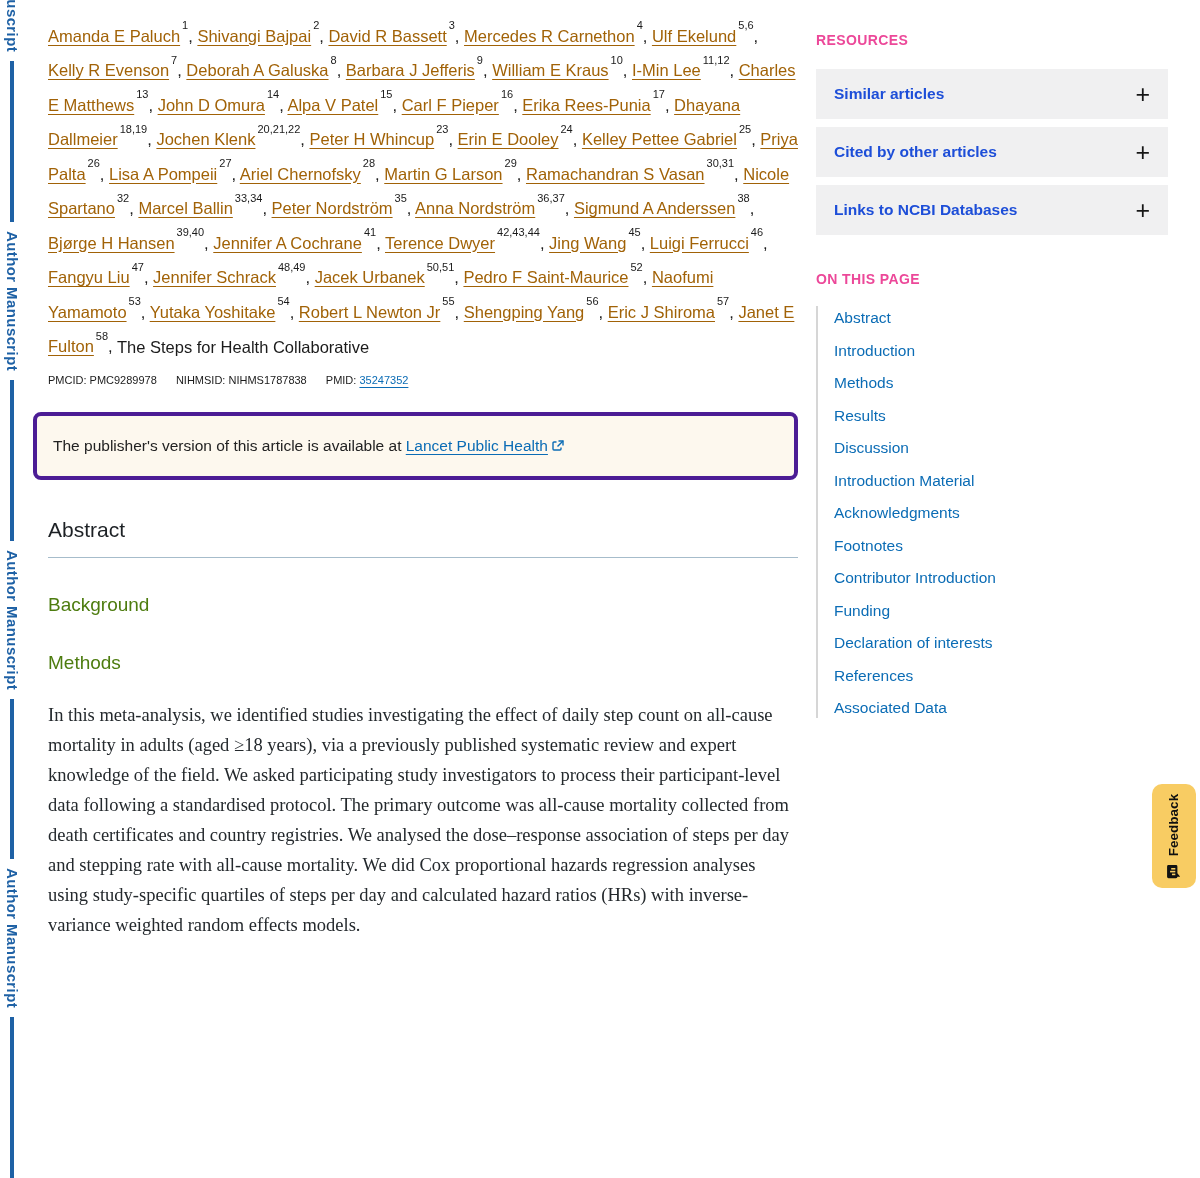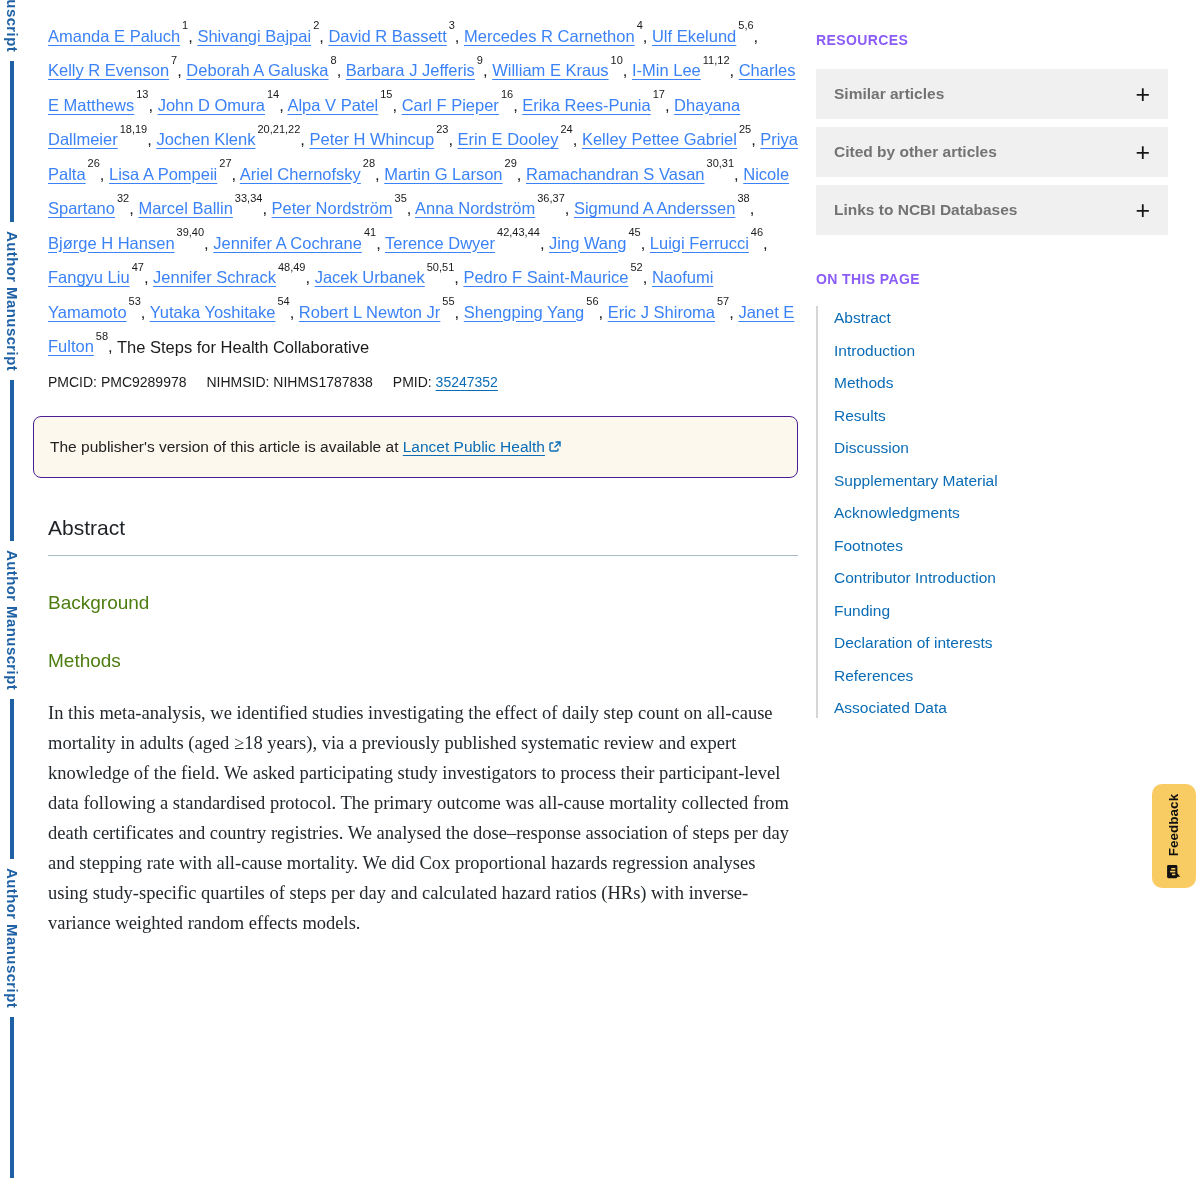--- a/index.html
+++ b/index.html
@@ -10,47 +10,47 @@
   .wm-strip { position:absolute; left:2px; top:-88px; height:1266px; width:20px;
     display:flex; flex-direction:column; align-items:center; gap:9px; }
   .wm-text { writing-mode:vertical-rl; font-size:15px; font-weight:600; letter-spacing:.4px;
     color:#1e61a5; white-space:nowrap; flex:0 0 auto; }
   .wm-line { width:4px; flex:1 1 auto; background:#1e61a5; }
 
   
   .main { position:absolute; left:48px; top:0; width:750px; }
   h1.title { margin-top:32px; font-size:26px; line-height:1.35; font-weight:700; color:#121518; }
   .authors { margin-top:16px; font-size:16.5px; line-height:30px; color:#1b1b1b; }
-  a.a-link { color:#3b82f6; text-decoration:underline; text-underline-offset:3px; }
+  a.a-link { color:#a16207; text-decoration:underline; text-underline-offset:3px; }
   .authors sup { font-size:11px; position:relative; top:-6px; margin-left:2px; color:#1b1b1b; }
   .meta-links { margin-top:16px; font-size:15.5px; }
   .meta-links a { color:#0b6cb5; text-decoration:none; margin-right:26px; }
   .tri { color:#cf3e2e; font-size:9px; margin-right:7px; position:relative; top:-1px; }
-  .ids { margin-top:13px; font-size:14px; color:#1b1b1b; }
+  .ids { margin-top:13px; font-size:11px; color:#1b1b1b; }
   .ids .id-item { margin-right:16px; }
   .ids a { color:#0b6cb5; text-decoration:underline; text-underline-offset:3px; }
 
-  .pub-box { margin:26px 0 0 -15px; width:765px; background:#fdf8ee; border:1px solid #4c1d95;
+  .pub-box { margin:26px 0 0 -15px; width:765px; background:#fdf8ee; border:4px solid #4c1d95;
     border-radius:8px; padding:21px 16px; font-size:15.5px; color:#222; }
   .pub-box a { color:#0b6cb5; text-decoration:underline; text-underline-offset:3px; }
   .ext-icon { margin-left:4px; position:relative; top:1px; }
 
   h2.abstract { margin-top:38px; font-size:21px; font-weight:400; color:#1d2125;
     padding-bottom:15px; border-bottom:1px solid #a6bccb; }
   h3.sec { margin-top:36px; font-size:19px; font-weight:400; color:#4d7c0f; }
   p.body-text { margin-top:26px; font-family:"Liberation Serif", serif; font-size:18.5px;
     line-height:30px; color:#24292d; }
 
   
   .sidebar { position:absolute; left:816px; top:32px; width:352px; }
-  .side-heading { font-size:14px; font-weight:700; letter-spacing:.4px; color:#8b5cf6; }
+  .side-heading { font-size:14px; font-weight:700; letter-spacing:.4px; color:#ec4899; }
   .acc-wrap { margin-top:21px; }
   .accordion { height:50px; background:#f0f0f1; display:flex; align-items:center;
     justify-content:space-between; padding:0 18px; margin-bottom:8px; cursor:pointer; }
-  .acc-label { font-size:15.5px; font-weight:700; color:#737373; }
+  .acc-label { font-size:15.5px; font-weight:700; color:#1d4ed8; }
   .plus { font-size:25px; font-weight:300; color:#161616; line-height:1; }
   .otp-heading { margin-top:36px; }
   .page-nav { margin-top:19px; border-left:2px solid #d6d6d6; padding:4px 0 2px 16px; }
   .nav-link { display:block; font-size:15.5px; color:#0b6cb5; text-decoration:none;
     line-height:16px; margin-bottom:16.5px; }
   .nav-link:last-child { margin-bottom:0; }
 
   
   .feedback { position:absolute; right:4px; top:784px; width:44px; height:104px;
     background:#f8cc63; border-radius:10px; display:flex; align-items:center;
@@ -131,21 +131,21 @@
       <a href="#" class="nav-link">Abstract</a>
 
       <a href="#" class="nav-link">Introduction</a>
 
       <a href="#" class="nav-link">Methods</a>
 
       <a href="#" class="nav-link">Results</a>
 
       <a href="#" class="nav-link">Discussion</a>
 
-      <a href="#" class="nav-link">Supplementary Material</a>
+      <a href="#" class="nav-link">Introduction Material</a>
 
       <a href="#" class="nav-link">Acknowledgments</a>
 
       <a href="#" class="nav-link">Footnotes</a>
 
       <a href="#" class="nav-link">Contributor Introduction</a>
 
       <a href="#" class="nav-link">Funding</a>
 
       <a href="#" class="nav-link">Declaration of interests</a>

